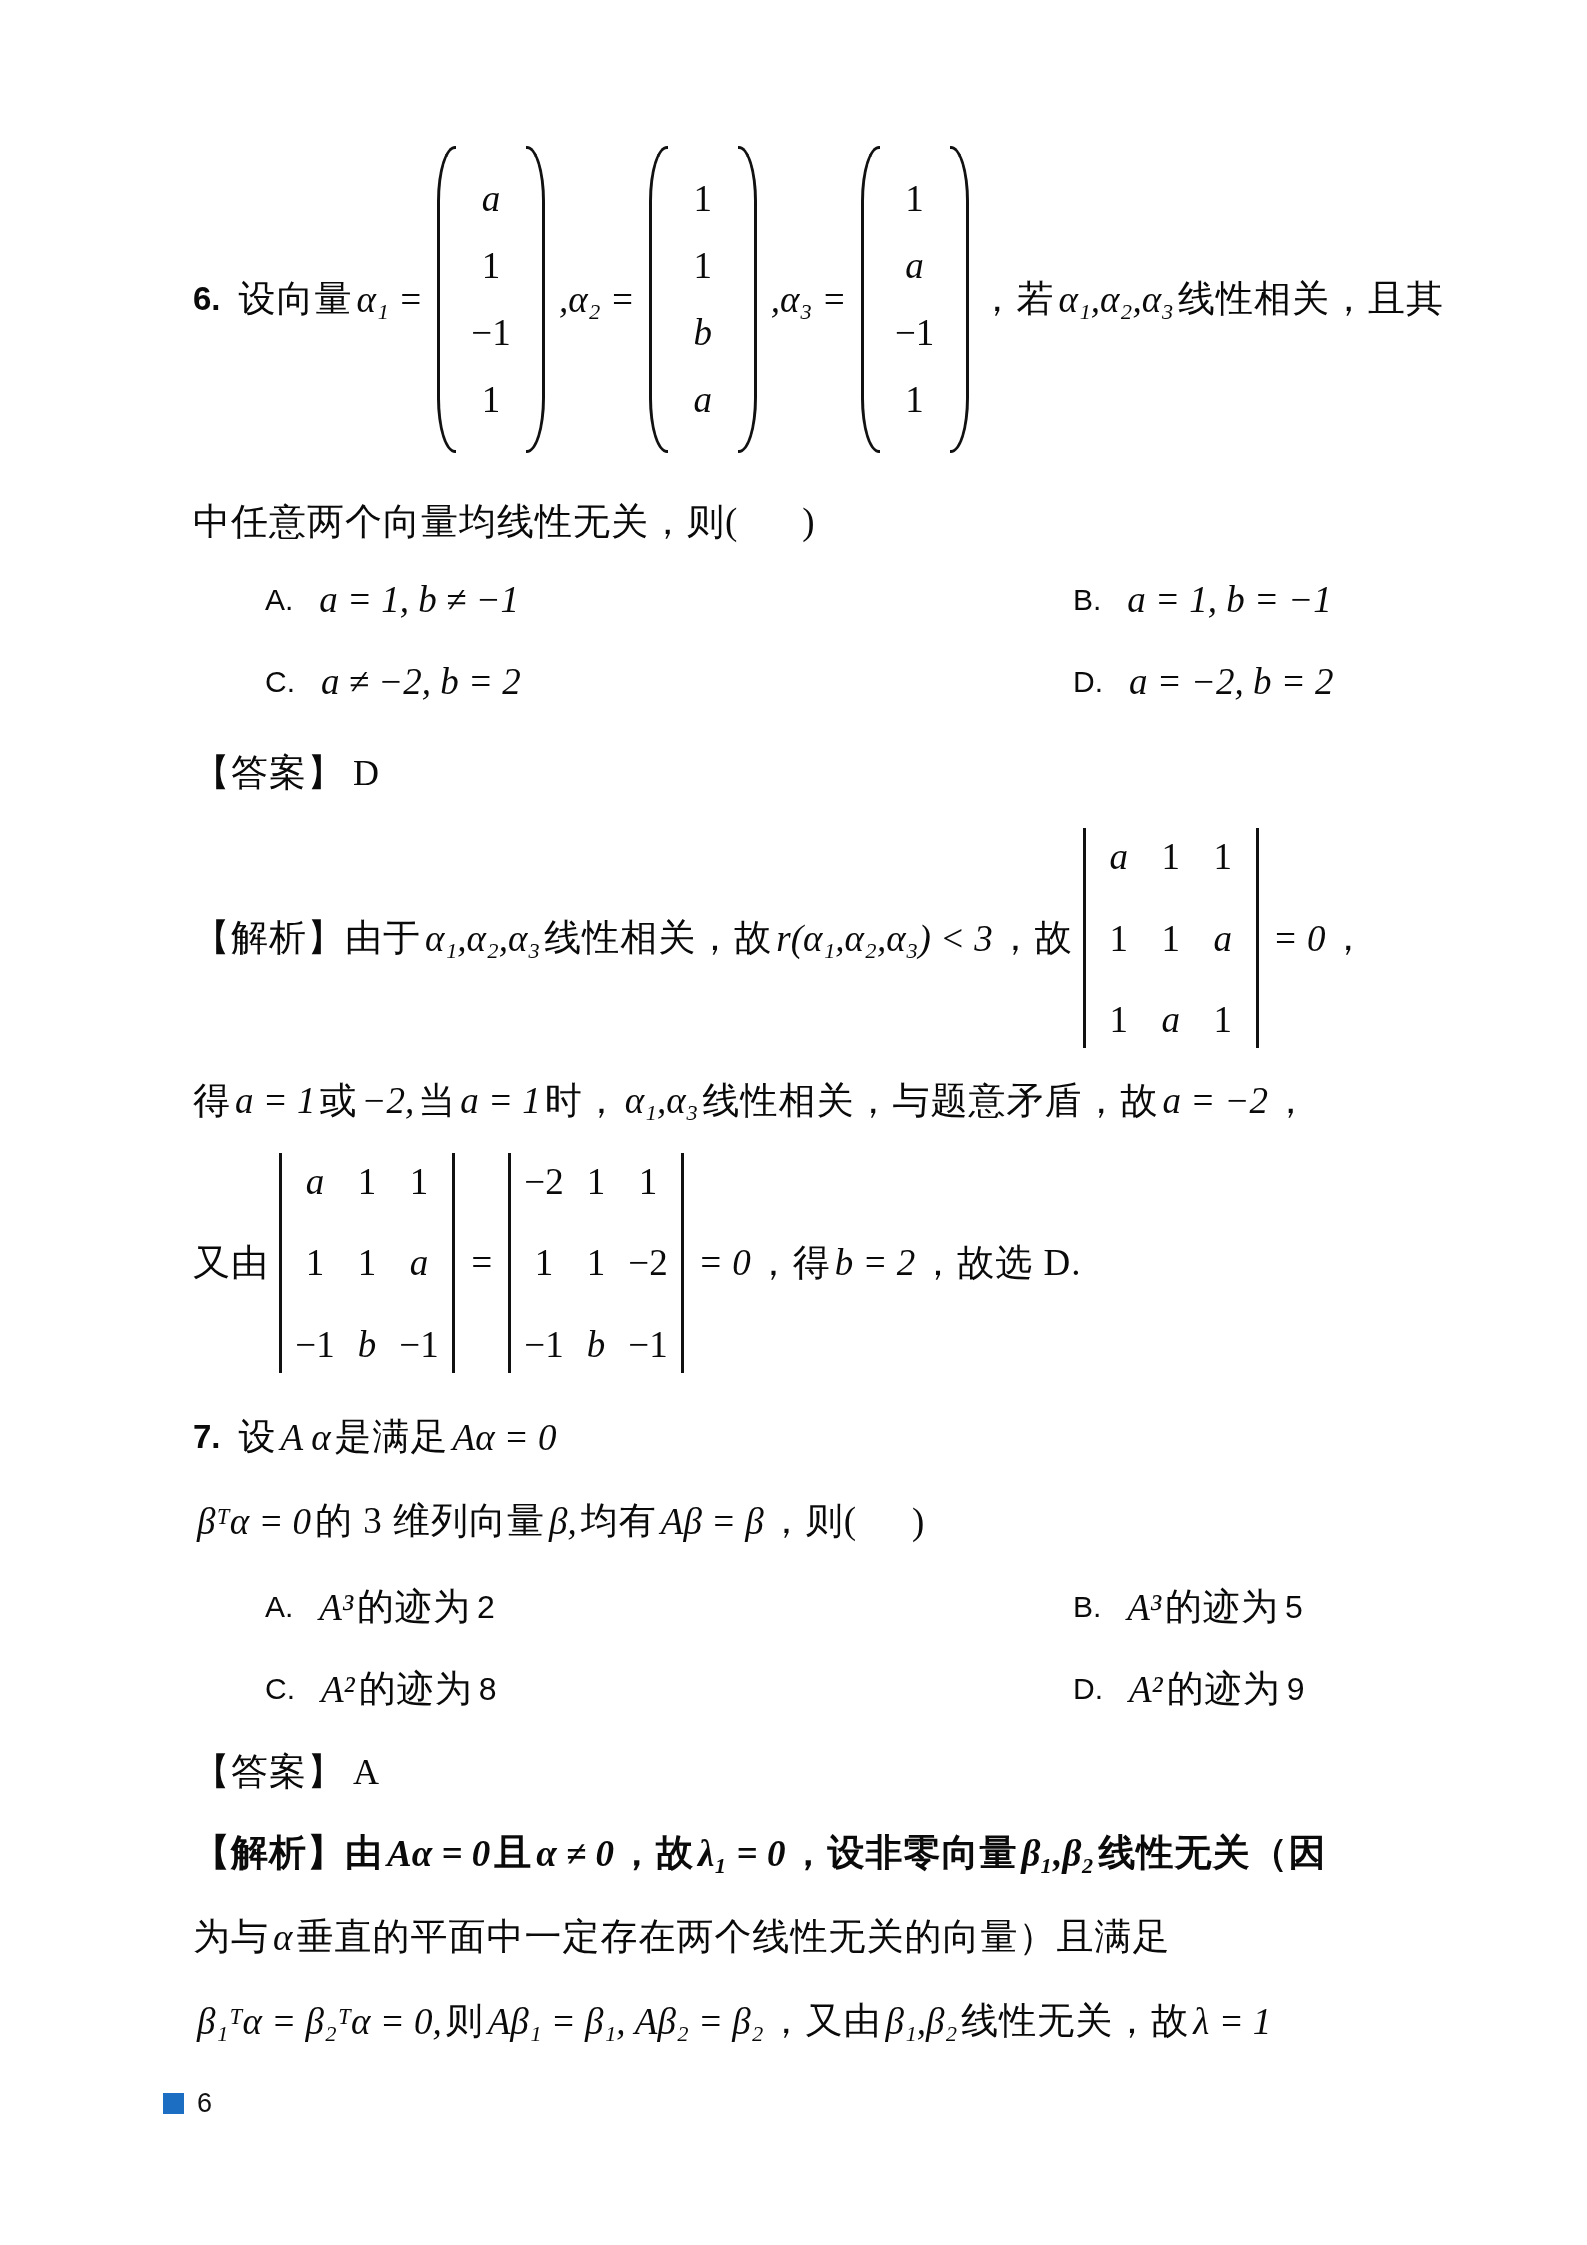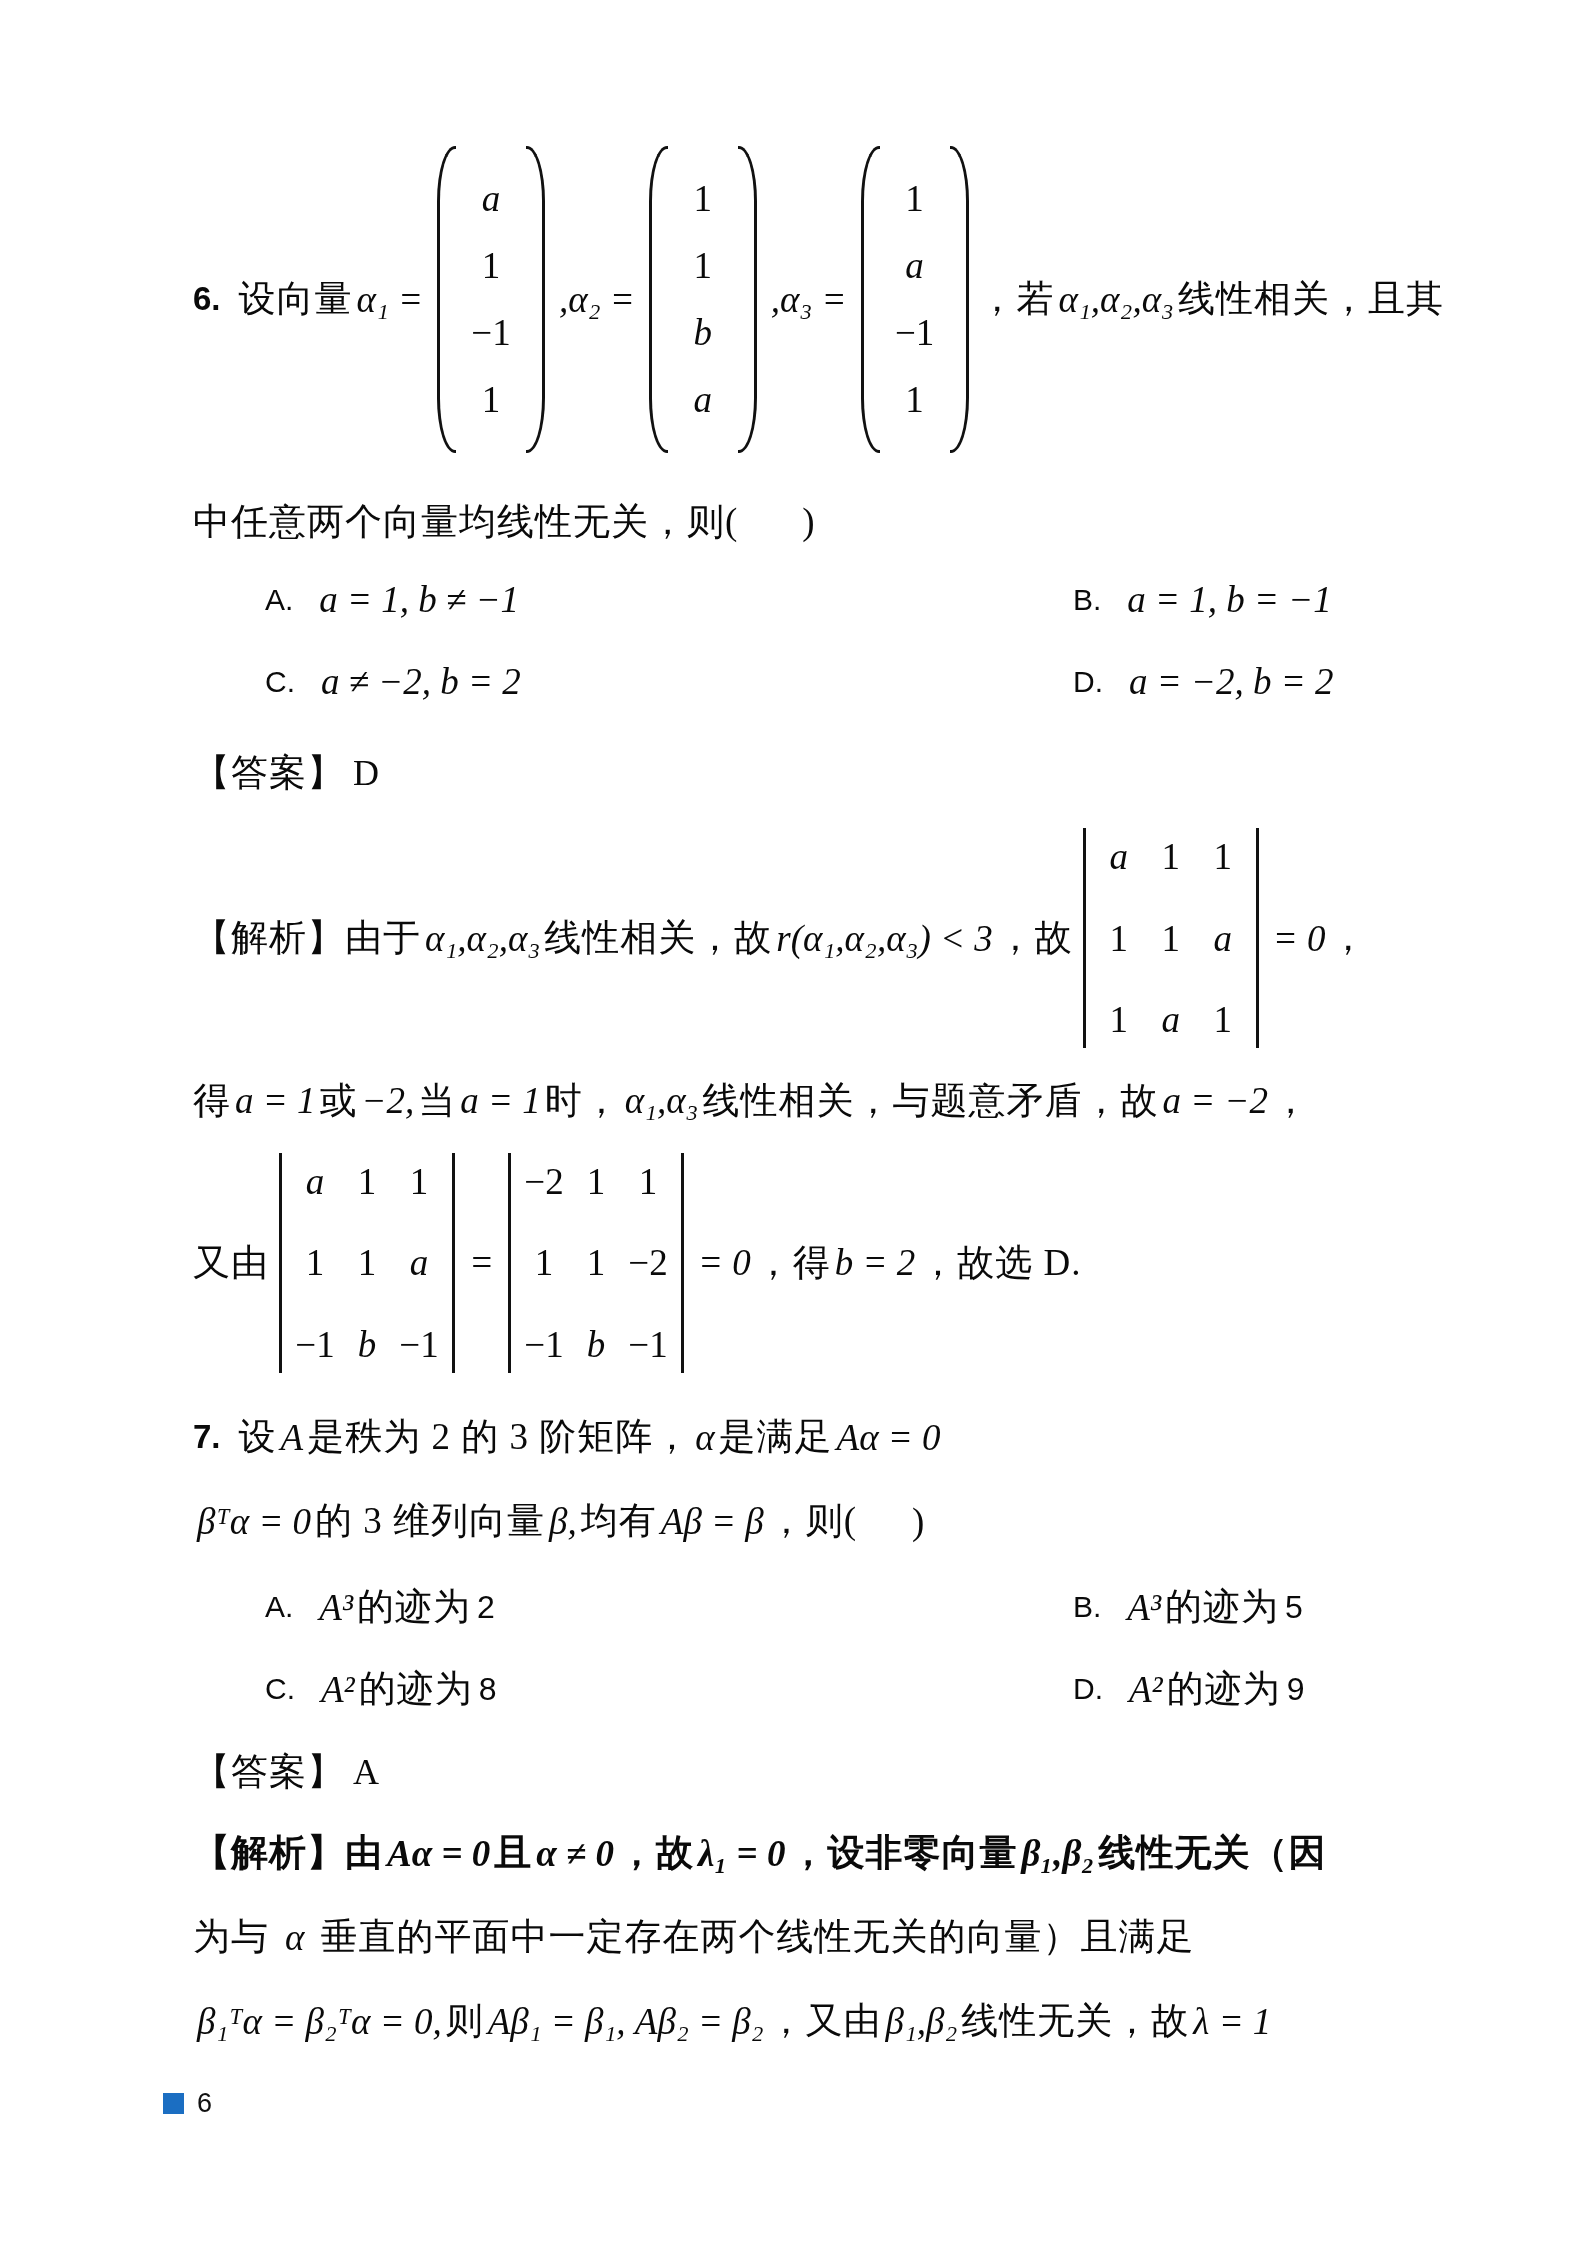--- a/index.html
+++ b/index.html
@@ -158,21 +158,20 @@
   <span class="m">= 0</span>
   <span class="cn">，得</span>
   <span class="m">b = 2</span>
   <span class="cn">，故选 D.</span>
 </div>
 
 <div class="abs row" style="left:193px;top:1412px;">
   <span class="qnum">7.</span>
   <span class="cn">设</span>
   <span class="m">A</span>
-  <span class="cn">是秩为 2 的 3 阶矩阵，</span>
   <span class="m">α</span>
   <span class="cn">是满足</span>
   <span class="m">Aα = 0</span>
 </div>
 
 <div class="abs row" style="left:193px;top:1496px;">
   <span class="m">βᵀα = 0</span>
   <span class="cn">的 3 维列向量</span>
   <span class="m">β,</span>
   <span class="cn">均有</span>
@@ -217,21 +216,21 @@
   <span class="m">Aα = 0</span>
   <span class="cn">且</span>
   <span class="m">α ≠ 0</span>
   <span class="cn">，故</span>
   <span class="m">λ₁ = 0</span>
   <span class="cn">，设非零向量</span>
   <span class="m">β₁,β₂</span>
   <span class="cn">线性无关（因</span>
 </div>
 
-<div class="abs row" style="left:193px;top:1912px;gap:12px;">
+<div class="abs row" style="left:193px;top:1912px;">
   <span class="cn">为与</span>
   <span class="m">α</span>
   <span class="cn">垂直的平面中一定存在两个线性无关的向量）且满足</span>
 </div>
 
 <div class="abs row" style="left:193px;top:1996px;">
   <span class="m">β₁ᵀα = β₂ᵀα = 0,</span>
   <span class="cn">则</span>
   <span class="m">Aβ₁ = β₁, Aβ₂ = β₂</span>
   <span class="cn">，又由</span>

